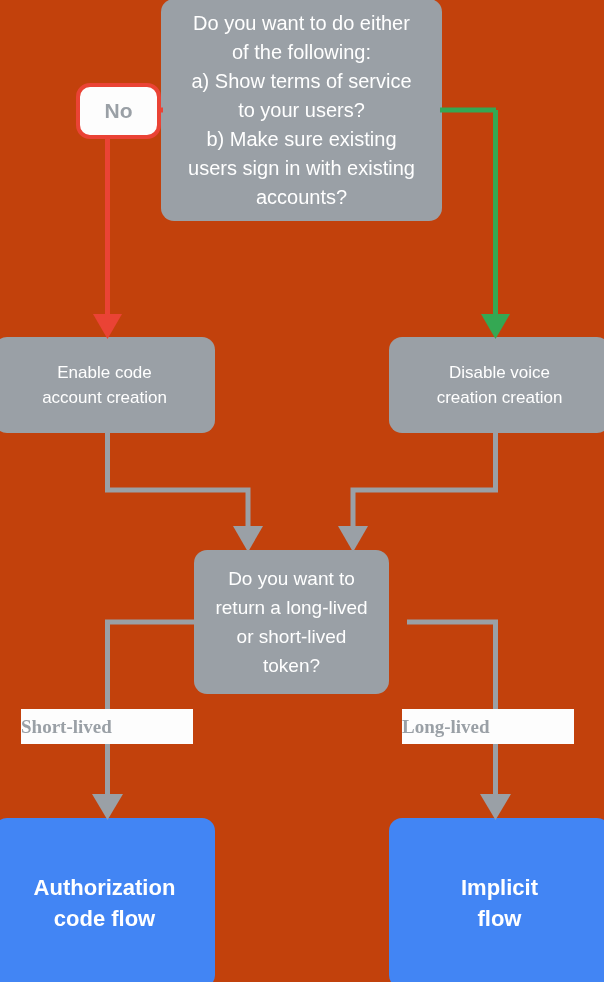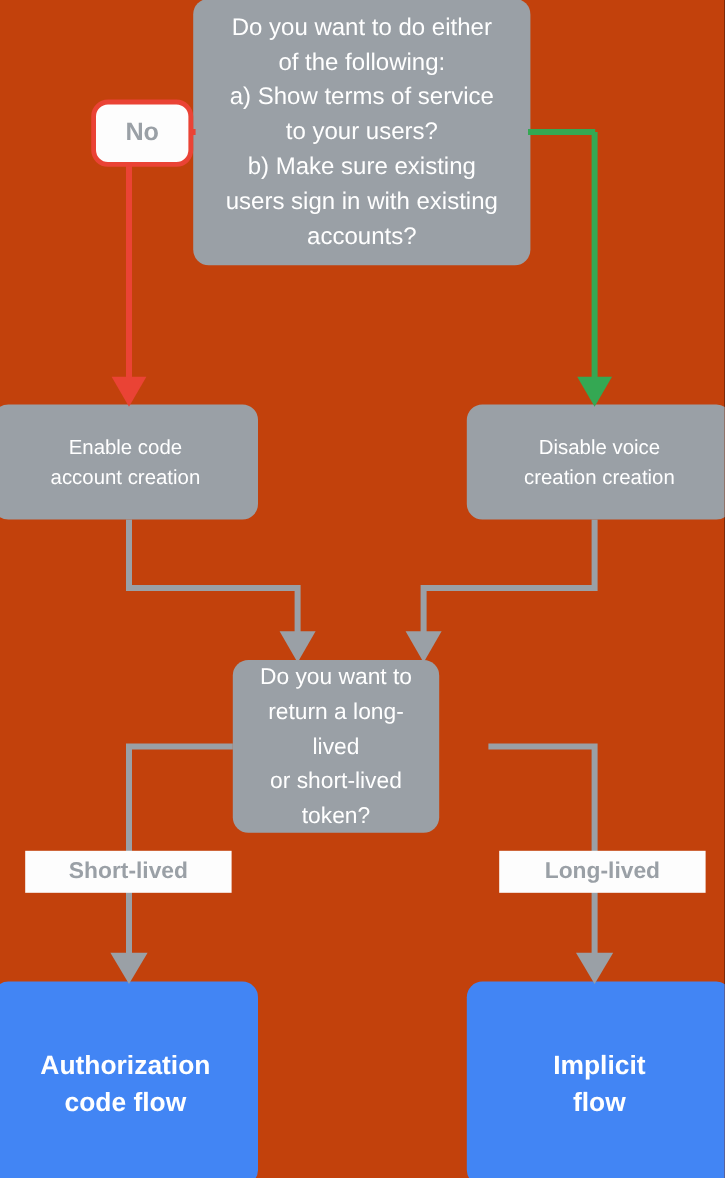--- a/index.html
+++ b/index.html
@@ -75,21 +75,21 @@
     width: 221px;
     height: 96px;
     font-size: 17px;
     line-height: 25px;
   }
 
   
   #node-question-token {
     left: 194px;
     top: 550px;
-    width: 172px;
+    width: 195px;
     height: 144px;
     font-size: 19px;
     line-height: 29px;
   }
 
   
   #node-auth-code-flow {
     left: -6px;
     top: 818px;
     width: 221px;
@@ -137,37 +137,38 @@
     height: 56px;
     border: 4px solid #34a853;
   }
 
   
   .edge-label {
     position: absolute;
     box-sizing: border-box;
     display: flex;
     align-items: center;
-    justify-content: center;
+    justify-content: flex-start;
     background: #fdfdfd;
     color: #9aa0a6;
     font-size: 19px;
     font-weight: bold;
     z-index: 6;
+    font-family: Liberation Serif, serif;
   }
 
   #label-short-lived {
     left: 21px;
     top: 709px;
     width: 172px;
     height: 35px;
   }
 
   #label-long-lived {
-    left: 416px;
+    left: 402px;
     top: 709px;
     width: 172px;
     height: 35px;
   }
 
   
   #connectors {
     position: absolute;
     left: 0;
     top: 0;

